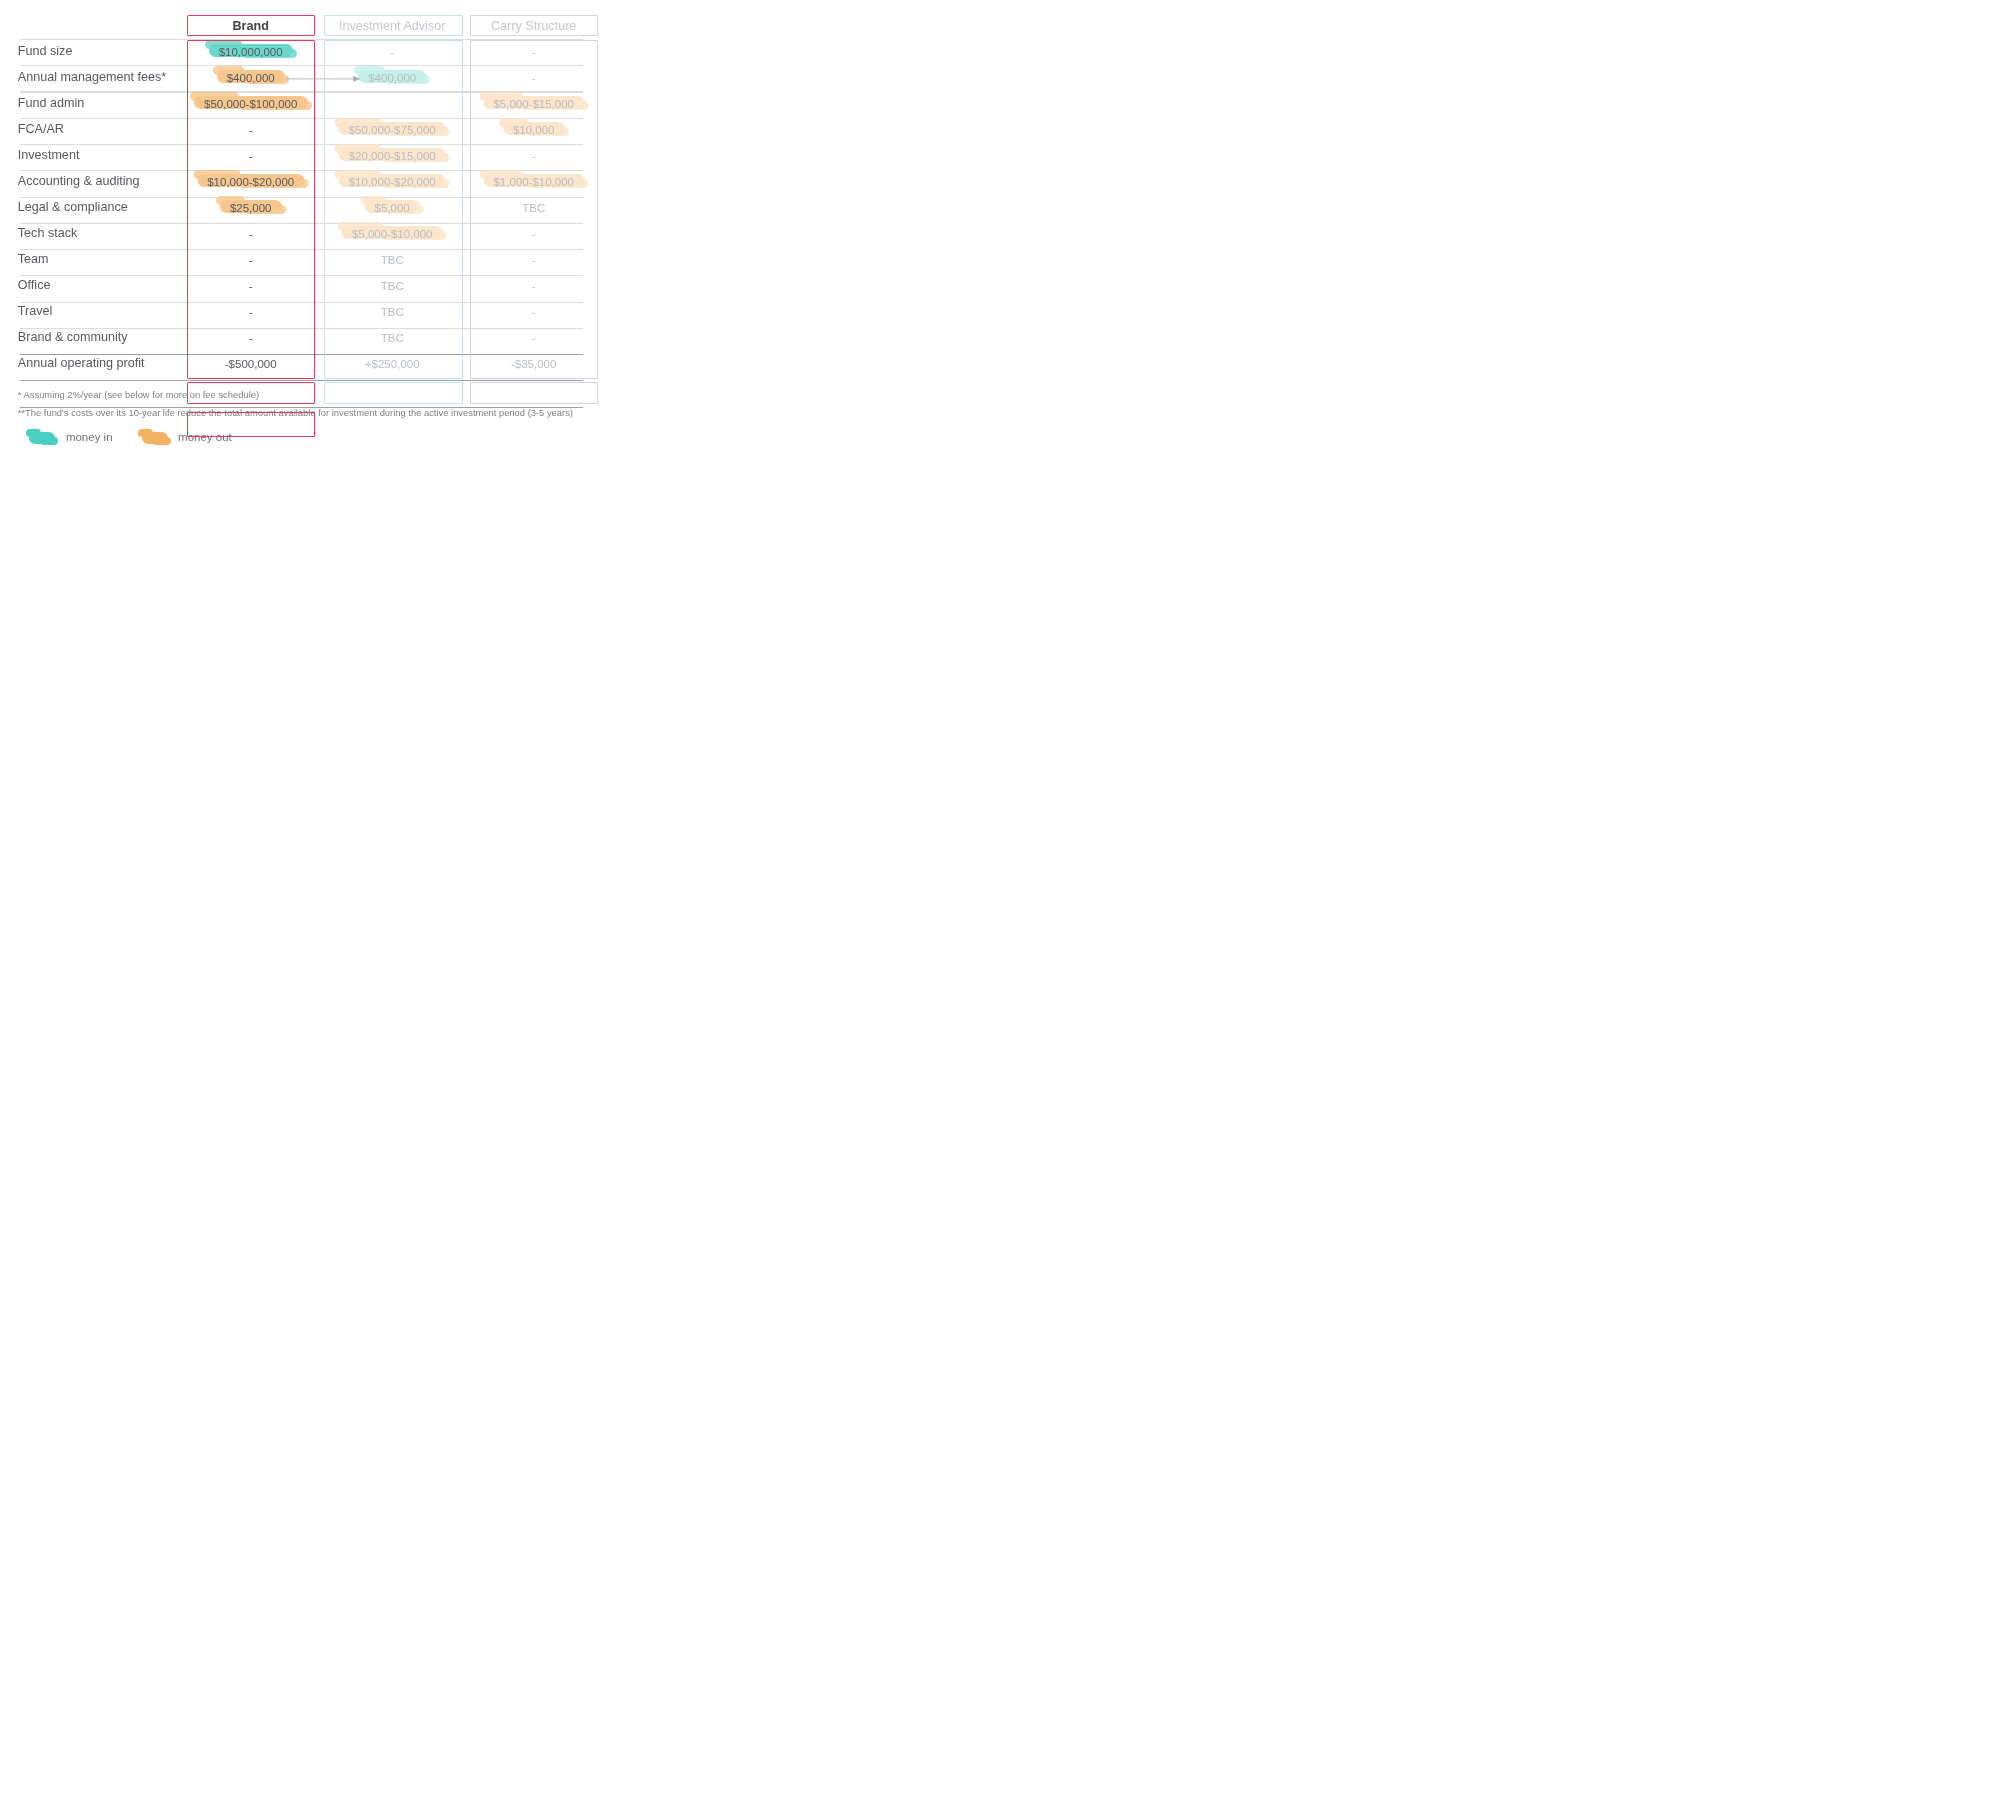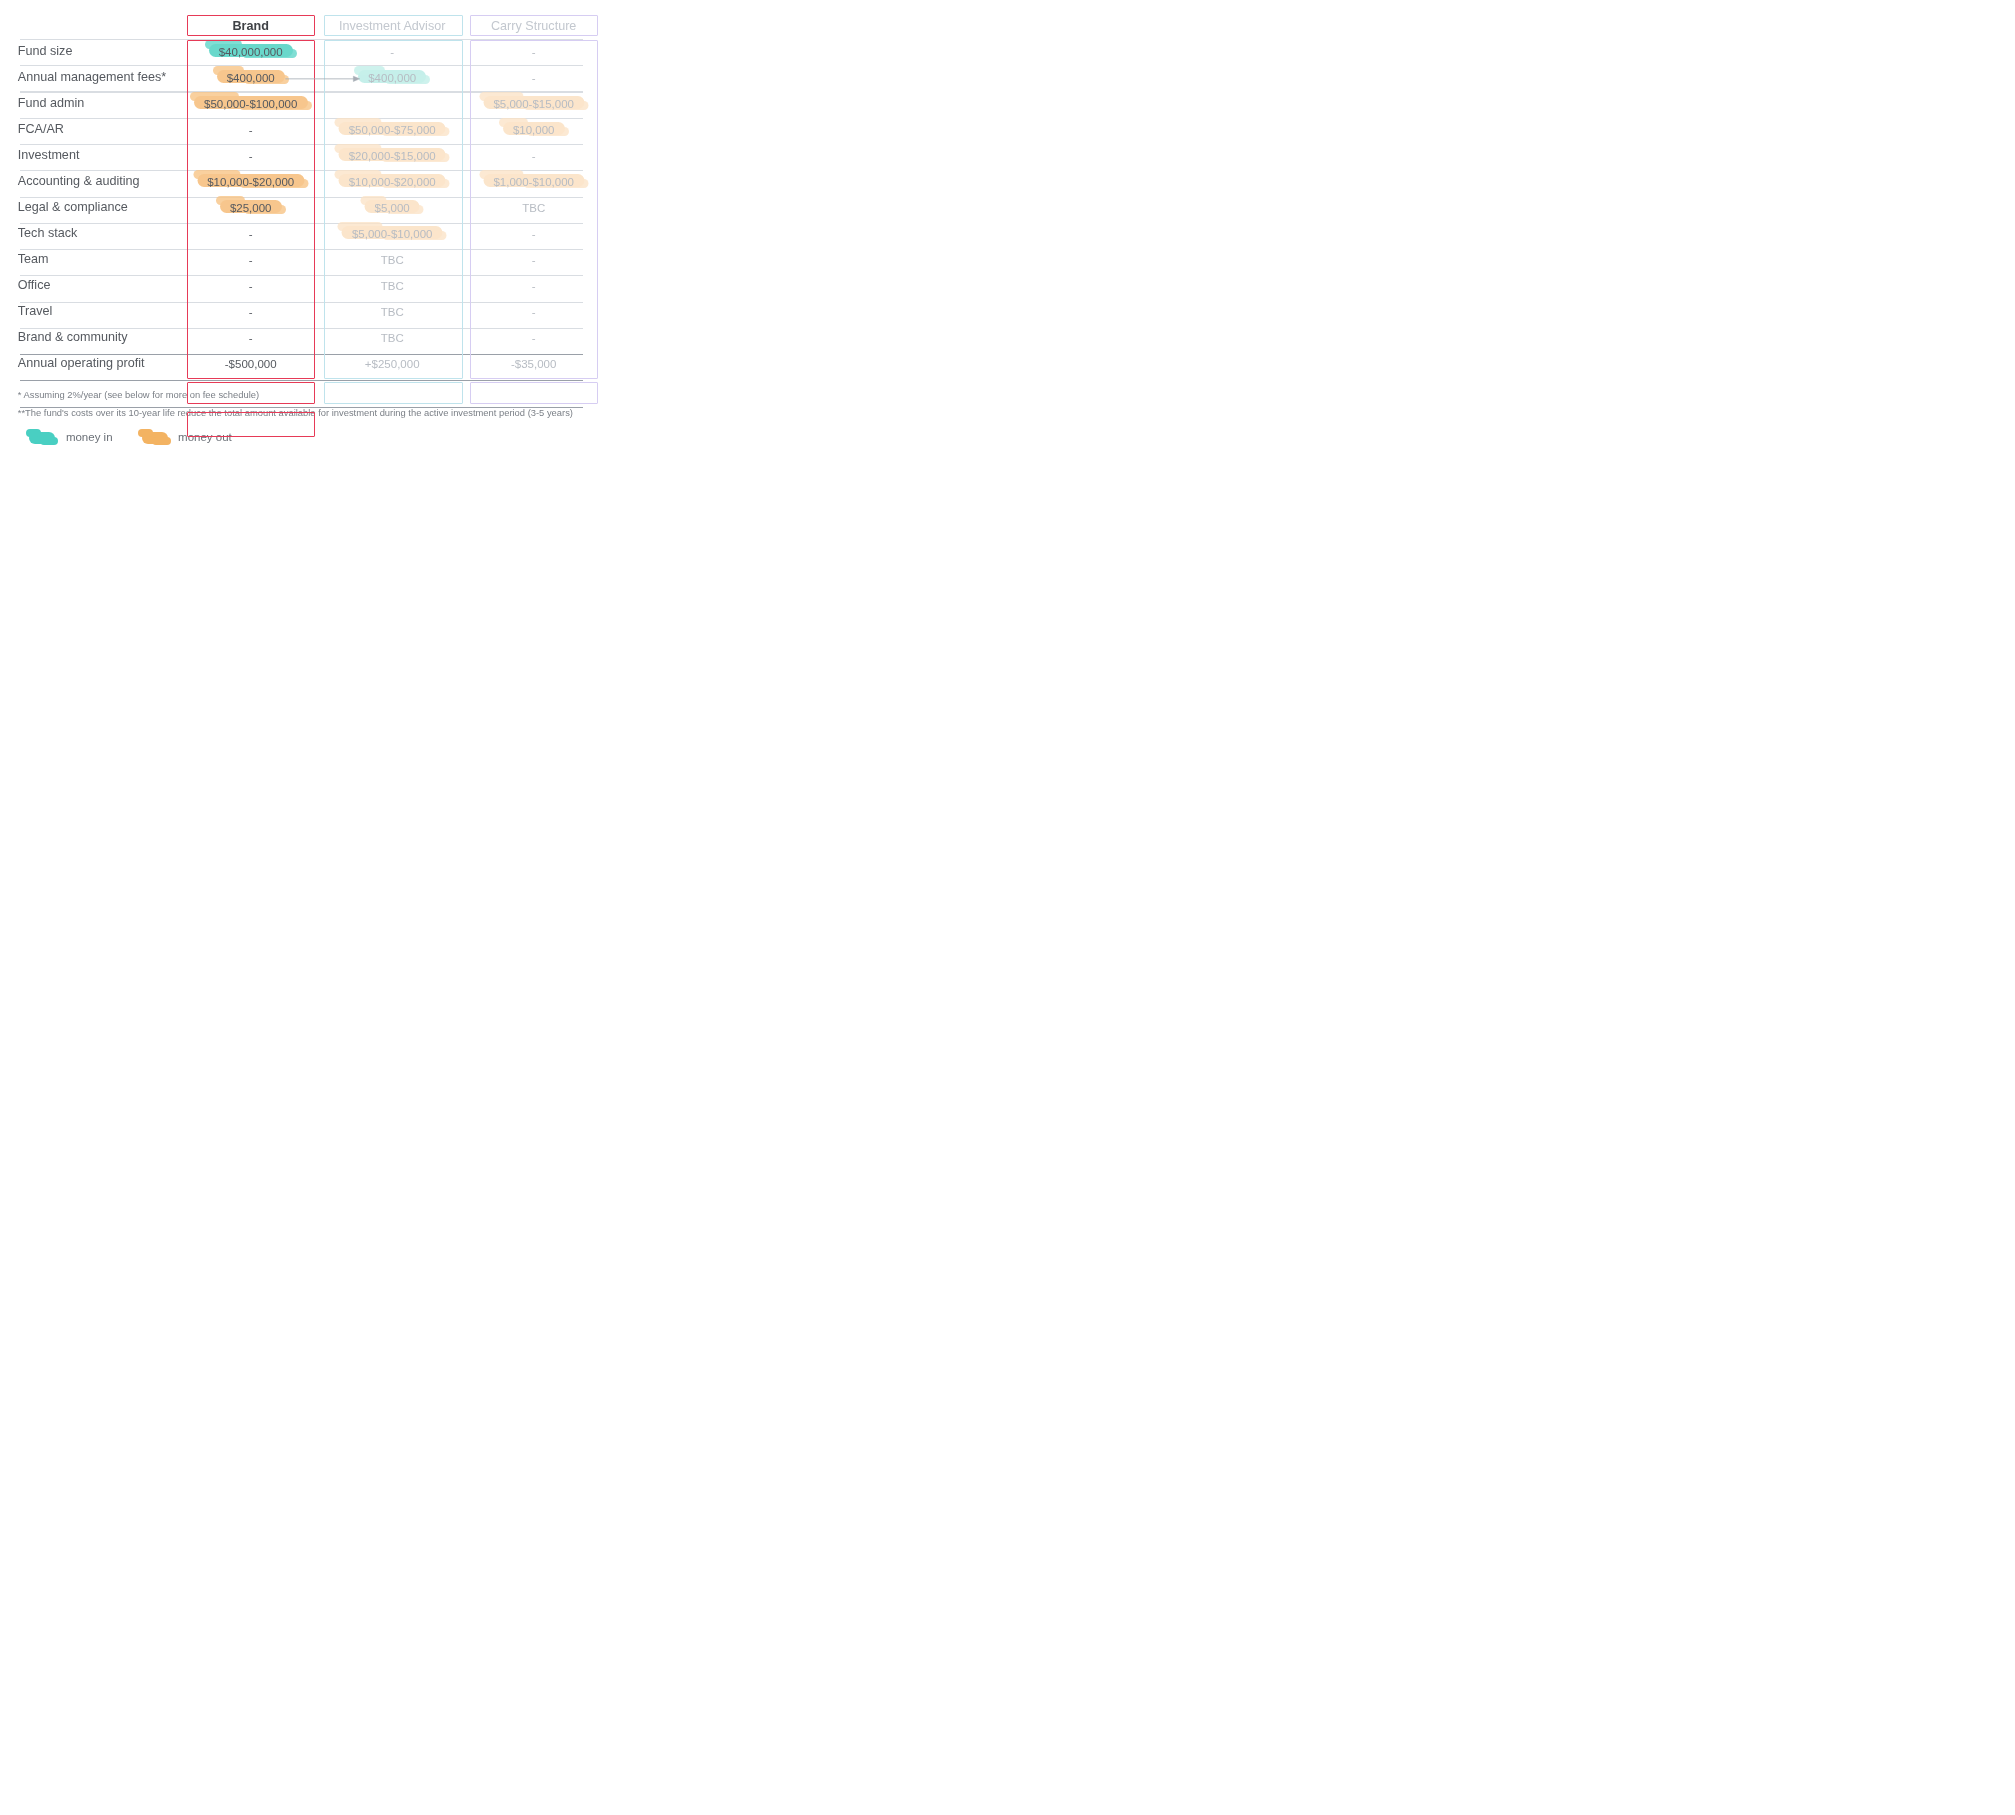--- a/index.html
+++ b/index.html
@@ -147,21 +147,21 @@
     <div class="row" id="row-header">
       <div></div>
       <div class="header-cell">Brand</div>
       <div class="header-cell faded">Investment Advisor</div>
       <div class="header-cell faded">Carry Structure</div>
     </div>
 
     <div id="body-rows">
         <div class="row" id="row-b0">
           <div class="label">Fund size</div>
-          <div class="cell"><span class="hl teal" style="width: 84px; margin-top: -7.9px;"></span><span class="val">$40,000,000</span></div>
+          <div class="cell"><span class="hl teal" style="width: 84px; margin-top: -7.9px;"></span><span class="val">$10,000,000</span></div>
           <div class="cell faded"><span class="val">-</span></div>
           <div class="cell faded"><span class="val">-</span></div>
         </div>
         <div class="row" id="row-b1">
           <div class="label">Annual management fees*</div>
           <div class="cell"><span class="hl orange" style="width: 68px; margin-top: -7.9px;"></span><span class="val">$400,000</span></div>
           <div class="cell faded"><span class="hl teal-faded" style="width: 68px; margin-top: -7.9px;"></span><span class="val">$400,000</span></div>
           <div class="cell faded"><span class="val">-</span></div>
         </div>
         <div class="row" id="row-b2">

